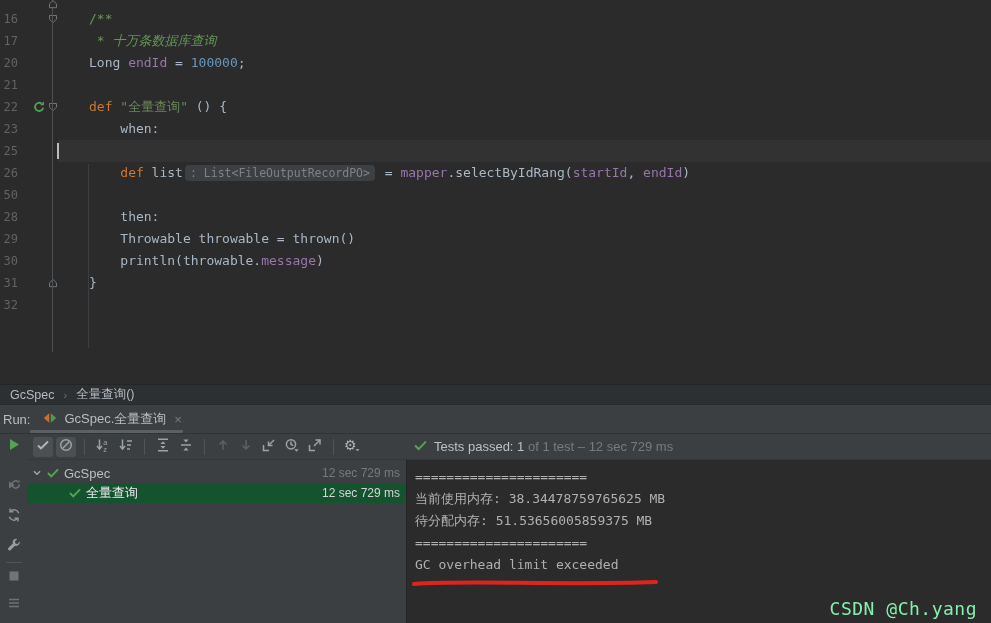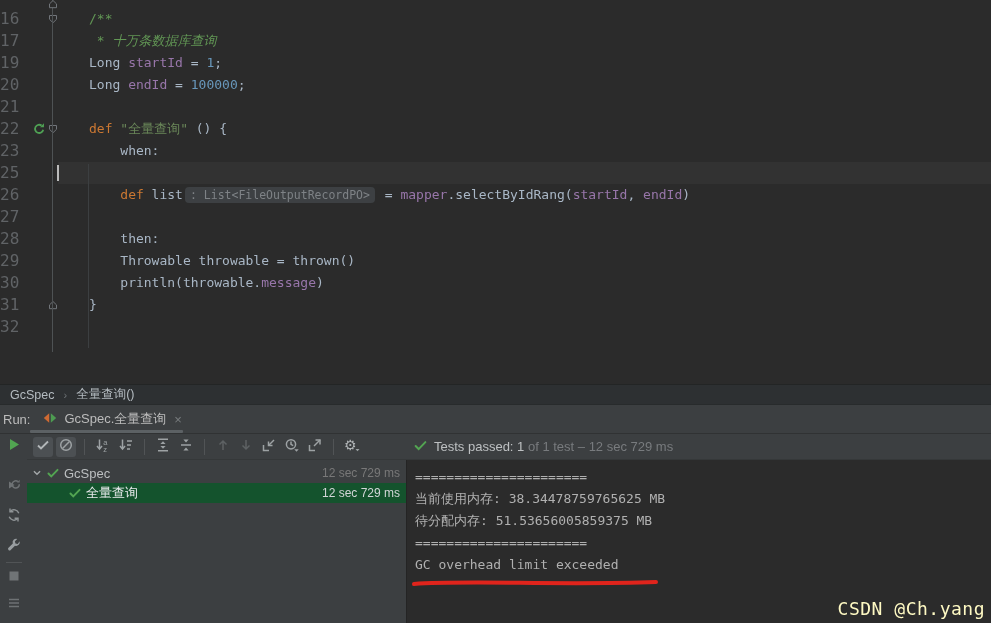--- a/index.html
+++ b/index.html
@@ -3,21 +3,21 @@
 <meta charset="utf-8">
 <style>
   html,body{margin:0;padding:0;background:#2b2b2b;width:991px;height:623px;overflow:hidden;
     font-family:"Liberation Sans",sans-serif;-webkit-font-smoothing:antialiased;}
   #app{position:relative;width:991px;height:623px;background:#2b2b2b;}
 
   
   #editor{position:absolute;left:0;top:0;width:991px;height:384px;background:#2b2b2b;}
   .erow{position:relative;display:flex;height:22px;line-height:22px;white-space:pre;
         font-family:"DejaVu Sans Mono","Liberation Mono",monospace;font-size:13px;}
-  .lnum{box-sizing:border-box;width:30px;text-align:right;padding-right:12px;color:#606366;font-size:16px;flex:none;}
+  .lnum{box-sizing:border-box;width:30px;text-align:right;padding-right:12px;color:#606366;font-size:12px;flex:none;}
   .licon{width:18px;flex:none;display:flex;align-items:center;justify-content:center;}
   .lfold{width:10px;flex:none;display:flex;align-items:flex-start;justify-content:center;padding-top:6px;box-sizing:border-box;}
   .lcode{flex:1;padding-left:31px;position:relative;}
   .erow.current .lcode{background:#323232;}
   .caret{position:absolute;left:57px;top:3px;width:2px;height:16px;background:#bbbbbb;}
   .bulb{position:absolute;left:63px;top:3px;}
   .c{color:#629755;} .ci{color:#629755;font-style:italic;}
   .k{color:#cc7832;} .s{color:#6a8759;} .n{color:#6897bb;} .f{color:#9876aa;} .p{color:#a9b7c6;}
   .inlay{background:#3d4043;color:#7e8286;border-radius:4px;padding:1px 5px;font-size:11.5px;margin:0 2px;}
   #fold-line{position:absolute;left:52px;top:0;width:1px;height:352px;background:#4e5254;}
@@ -58,46 +58,45 @@
   .trow .tlabel{margin-left:4px;}
   .trow .ttime{margin-left:auto;padding-right:6px;font-size:12px;color:#787878;}
   .trow.selected{background:#14532d;color:#e8eaec;}
   .trow.selected .ttime{color:#d3d6d8;}
   #console{flex:1;background:#2b2b2b;border-left:1px solid #242424;padding:6px 0 0 8px;box-sizing:border-box;
     font-family:"DejaVu Sans Mono","Liberation Mono",monospace;font-size:13px;line-height:22px;color:#b0b0b0;position:relative;overflow:hidden;}
   .cline{white-space:pre;}
   .gc-wrap{position:relative;display:inline-block;}
   .gc-underline{position:absolute;left:-4px;top:19px;}
 
-  #watermark{position:absolute;right:6px;bottom:3px;font-size:18px;color:#fef9c3;letter-spacing:.5px;margin-left:20px;}
+  #watermark{position:absolute;right:14px;bottom:3px;font-size:18px;color:#86efac;letter-spacing:.5px;margin-left:20px;}
 </style>
 </head>
 <body>
 
 <div id="app">
 
   <div id="editor">
     <div id="editor-lines" style="padding-top: 8px;">
         <div class="erow"><span class="lnum">16</span><span class="licon"></span><span class="lfold"><svg width="10" height="10" viewBox="0 0 10 10">
               <path d="M1.5 1.5h7v3.8L5 8.7 1.5 5.3z" stroke="#71757a" fill="#2b2b2b"></path>
             </svg></span><span class="lcode"><span class="c">/**</span></span></div>
         <div class="erow"><span class="lnum">17</span><span class="licon"></span><span class="lfold"></span><span class="lcode"><span class="ci"> * 十万条数据库查询</span></span></div>
-        <div class="erow"><span class="lnum">19</span><span class="licon"></span><span class="lfold"></span><span class="lcode"><span class="p">Long </span><span class="f">startId</span><span class="p"> = </span><span class="n">1</span><span class="p">;</span></span></div>
         <div class="erow"><span class="lnum">20</span><span class="licon"></span><span class="lfold"></span><span class="lcode"><span class="p">Long </span><span class="f">endId</span><span class="p"> = </span><span class="n">100000</span><span class="p">;</span></span></div>
         <div class="erow"><span class="lnum">21</span><span class="licon"></span><span class="lfold"></span><span class="lcode"></span></div>
         <div class="erow"><span class="lnum">22</span><span class="licon"><svg width="14" height="14" viewBox="0 0 15 15">
               <path d="M12 8.3A4.4 4.4 0 1 1 10.3 3.8" fill="none" stroke="#4fa154" stroke-width="1.9"></path>
               <path d="M12.8 1.4v4.2H8.6z" fill="#4fa154"></path>
             </svg></span><span class="lfold"><svg width="10" height="10" viewBox="0 0 10 10">
               <path d="M1.5 1.5h7v3.8L5 8.7 1.5 5.3z" stroke="#71757a" fill="#2b2b2b"></path>
             </svg></span><span class="lcode"><span class="k">def </span><span class="s">"全量查询"</span><span class="p"> () {</span></span></div>
         <div class="erow"><span class="lnum">23</span><span class="licon"></span><span class="lfold"></span><span class="lcode"><span class="p">    when:</span></span></div>
         <div class="erow current"><span class="lnum">25</span><span class="licon"></span><span class="lfold"></span><span class="lcode"></span><span class="caret"></span></div>
         <div class="erow"><span class="lnum">26</span><span class="licon"></span><span class="lfold"></span><span class="lcode"><span class="k">    def</span><span class="p"> list</span><span class="inlay">: List&lt;FileOutputRecordPO&gt;</span><span class="p"> = </span><span class="f">mapper</span><span class="p">.selectByIdRang(</span><span class="f">startId</span><span class="p">, </span><span class="f">endId</span><span class="p">)</span></span></div>
-        <div class="erow"><span class="lnum">27</span><span class="licon"></span><span class="lfold"></span><span class="lcode"></span></div>
+        <div class="erow"><span class="lnum">50</span><span class="licon"></span><span class="lfold"></span><span class="lcode"></span></div>
         <div class="erow"><span class="lnum">28</span><span class="licon"></span><span class="lfold"></span><span class="lcode"><span class="p">    then:</span></span></div>
         <div class="erow"><span class="lnum">29</span><span class="licon"></span><span class="lfold"></span><span class="lcode"><span class="p">    Throwable throwable = thrown()</span></span></div>
         <div class="erow"><span class="lnum">30</span><span class="licon"></span><span class="lfold"></span><span class="lcode"><span class="p">    println(throwable.</span><span class="f">message</span><span class="p">)</span></span></div>
         <div class="erow"><span class="lnum">31</span><span class="licon"></span><span class="lfold"><svg width="10" height="10" viewBox="0 0 10 10">
               <path d="M1.5 8.7h7V4.9L5 1.5 1.5 4.9z" stroke="#71757a" fill="#2b2b2b"></path>
             </svg></span><span class="lcode"><span class="p">}</span></span></div>
         <div class="erow"><span class="lnum">32</span><span class="licon"></span><span class="lfold"></span><span class="lcode"></span></div>
       </div>
     <div id="fold-line"></div>
     <div id="indent-guide"></div>

